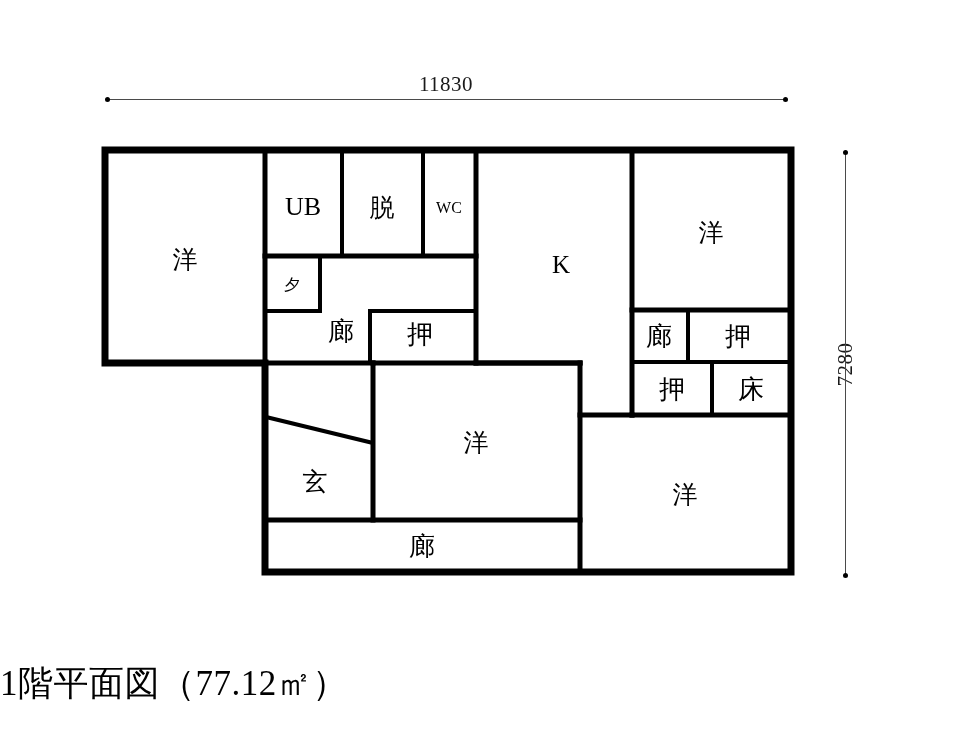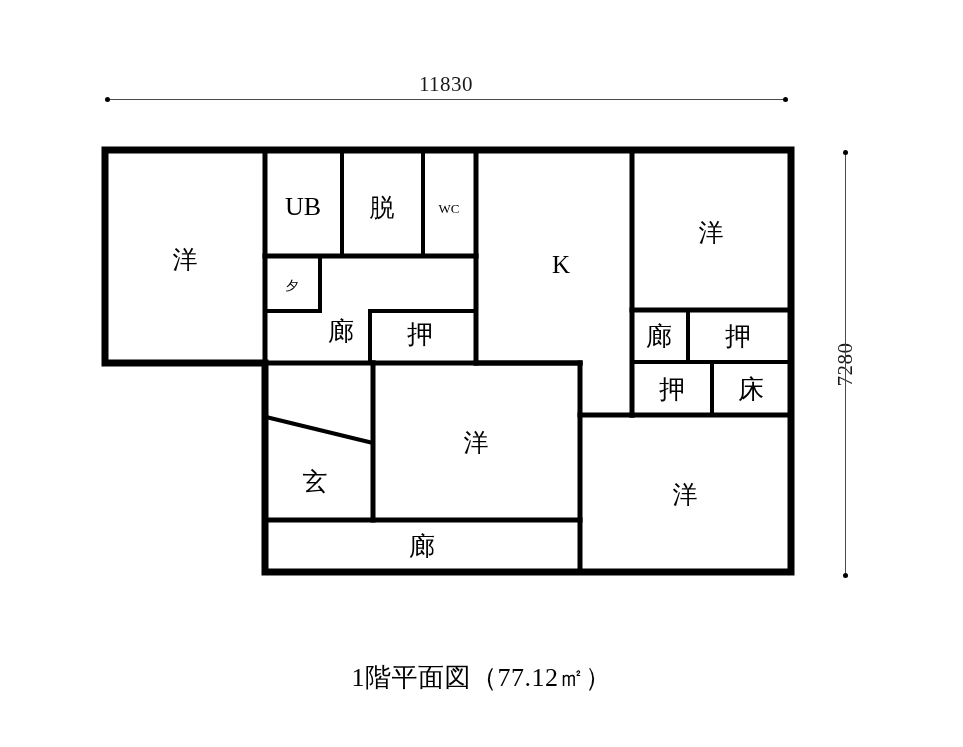--- a/index.html
+++ b/index.html
@@ -67,31 +67,30 @@
   .room-label {
     position: absolute;
     font-family: "Liberation Serif", "DejaVu Serif", serif;
     color: #000000;
     white-space: nowrap;
     transform: translate(-50%, -50%);
     line-height: 1;
   }
   .lbl-lg { font-size: 25px; }
   .lbl-md { font-size: 26px; }
-  .lbl-sm { font-size: 13px; }
+  .lbl-sm { font-size: 16px; }
 
   
   #plan-caption {
     position: absolute;
     left: 0;
     top: 660px;
     width: 963px;
-    text-align: center;
     font-family: "Liberation Serif", "DejaVu Serif", serif;
-    font-size: 26px;
+    font-size: 35px;
     color: #000000;
     letter-spacing: 0.5px;
   }
 </style>
 </head>
 <body>
 
 <div id="floorplan-root">
 
   <div class="dim-label dim-label-h" style="left:396px; top:72px; width:100px;">11830</div>

